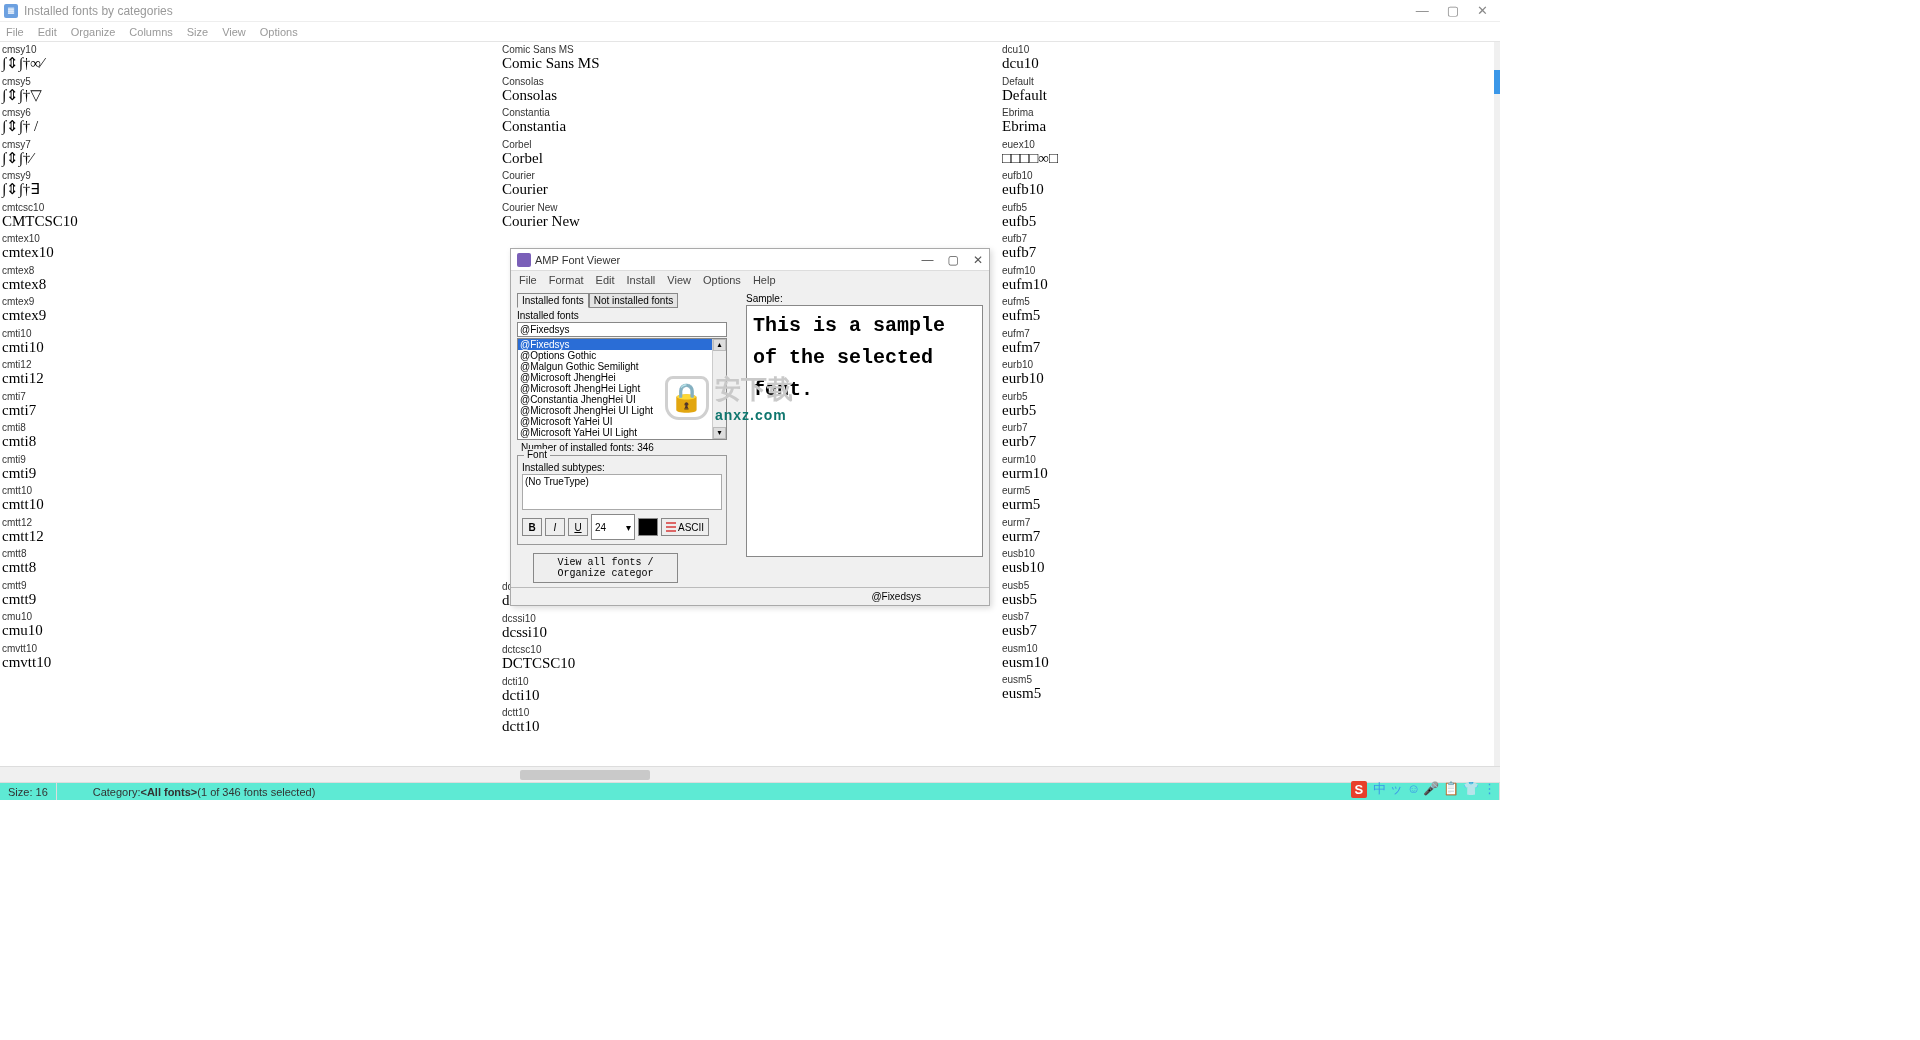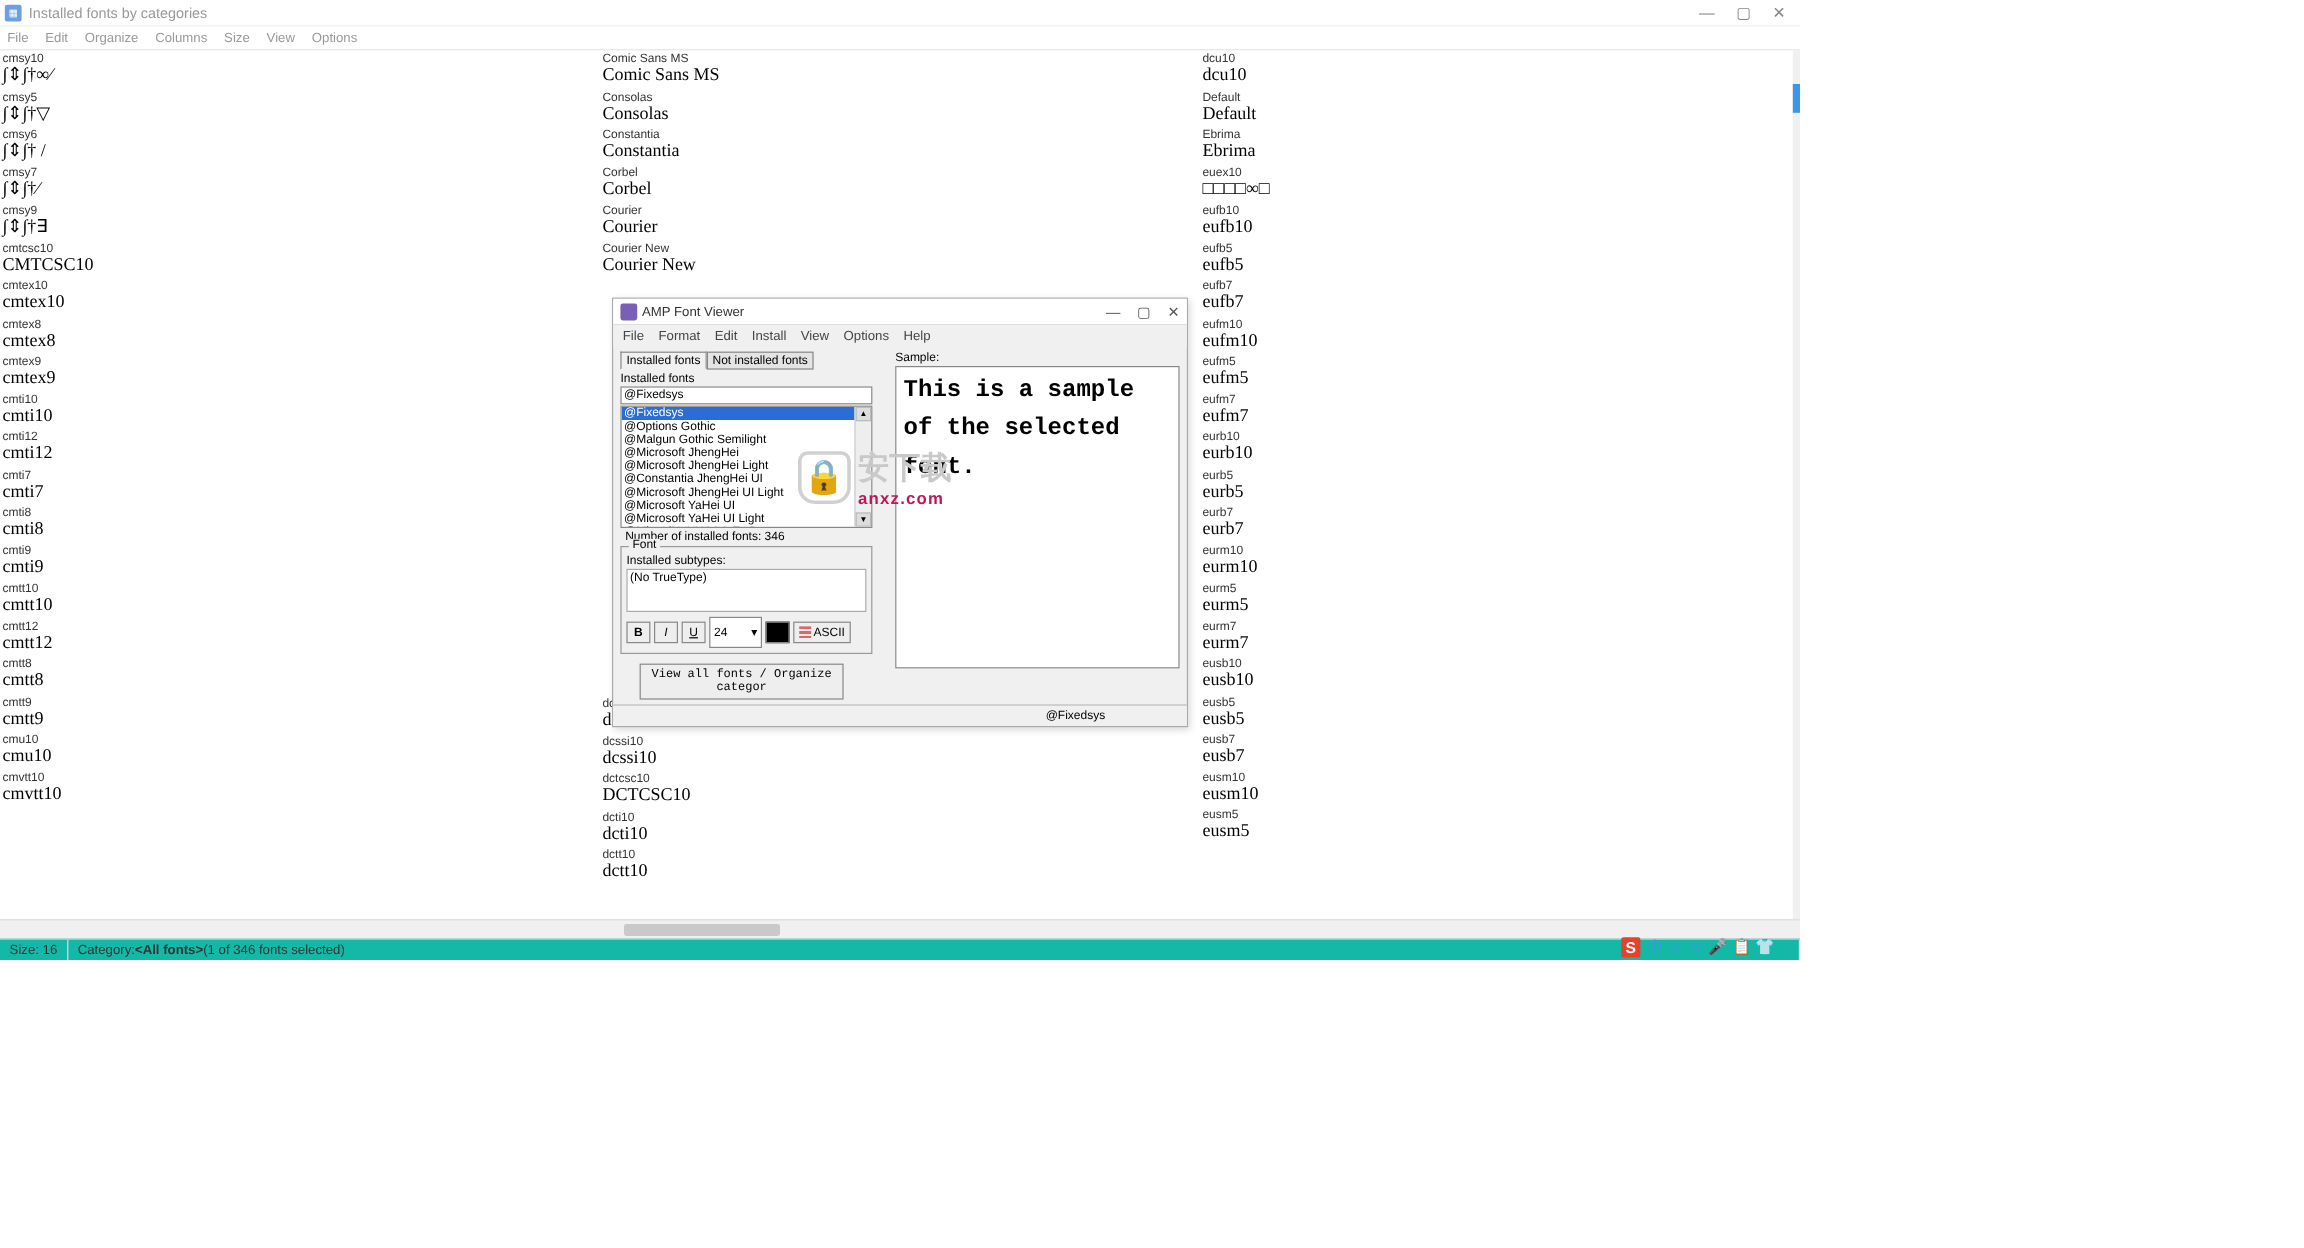--- a/index.html
+++ b/index.html
@@ -19,21 +19,21 @@
 .col { flex: 1; padding: 2px 2px; overflow: hidden; }
 .font-item { margin-bottom: 4px; line-height: 1.1; }
 .font-item .small { font-size: 10px; color: #333; }
 .font-item .big { font-size: 15px; color: #000; font-family: Georgia, 'Times New Roman', serif; }
 
 
 .hscroll { position: absolute; left: 0; right: 0; bottom: 18px; height: 16px; background: #f0f0f0; border-top: 1px solid #ddd; }
 .hscroll .thumb { position: absolute; left: 520px; width: 130px; height: 10px; top: 3px; background: #c9c9c9; border-radius: 2px; }
 
 
-.statusbar { position: absolute; left: 0; right: 0; bottom: 0; height: 18px; border-top: 1px solid #ddd; display: flex; align-items: center; font-size: 11px; color: #333; background: #14b8a6; }
+.statusbar { position: absolute; left: 0; right: 0; bottom: 0; height: 18px; border-top: 1px solid #ddd; display: flex; align-items: center; font-size: 11px; color: #333; background: #5eead4; gap: 28px; }
 .statusbar .cell { border-right: 1px solid #ddd; padding: 0 8px; height: 100%; display: flex; align-items: center; }
 
 
 .dialog { position: absolute; left: 510px; top: 248px; width: 480px; background: #f0f0f0; border: 1px solid #aaa; box-shadow: 2px 2px 6px rgba(0,0,0,.15); }
 .dialog .tb { height: 22px; background: #fff; display: flex; align-items: center; padding: 0 6px; border-bottom: 1px solid #ddd; font-size: 11px; color: #333; }
 .dialog .tb .icon { width: 14px; height: 14px; margin-right: 4px; background: #7a5fb8; border-radius: 2px; }
 .dialog .tb .wbtns { margin-left: auto; display: flex; gap: 14px; color: #555; font-size: 12px; }
 .dialog .mb { height: 18px; display: flex; align-items: center; gap: 12px; padding: 0 8px; font-size: 11px; color: #444; background: #f0f0f0; }
 .dialog .body { display: flex; gap: 19px; padding: 4px 6px 4px 6px; font-family: "Courier New", monospace; font-size: 11px; }
 
@@ -55,21 +55,21 @@
 .groupbox .legend { position: absolute; top: -7px; left: 6px; background: #f0f0f0; padding: 0 3px; font-size: 10px;}
 .subbox { border: 1px solid #aaa; background: #fff; min-height: 36px; padding: 1px 2px; font-size: 10px;}
 
 .stylebar { display: flex; align-items: center; gap: 3px; margin-top: 4px; }
 .stylebar .sq { width: 20px; height: 18px; border: 1px solid #888; background: #eee; font-size: 10px; display:flex; align-items:center; justify-content:center; }
 .stylebar .combo { width: 44px; height: 18px; border: 1px solid #888; background: #fff; font-size:10px; display:flex; align-items:center; padding:12px 3px; justify-content:space-between;}
 .stylebar .clr { width: 20px; height: 18px; background: #000; border:1px solid #888;}
 .stylebar .asc { height: 18px; border:1px solid #888; padding:0 4px; display:flex; align-items:center; gap:2px; background:#eee; font-size:10px;}
 .stylebar .asc .grid9 { width:10px; height:10px; background: repeating-linear-gradient(#d66 0 2px, transparent 2px 4px); }
 
-.viewbtn { margin-top: 8px; border: 1px solid #888; background: #eee; font-size: 10px; padding: 3px 6px; text-align: center; width: 170px; margin-left: 16px; font-family: "Courier New", monospace;}
+.viewbtn { margin-top: 8px; border: 1px solid #888; background: #eee; font-size: 10px; padding: 3px 6px; text-align: center; width: 145px; margin-left: 16px; font-family: "Courier New", monospace;}
 
 .dialog .right { flex: 1; }
 .samplebox { border: 1px solid #888; background: #fff; height: 252px; padding: 4px 6px; font-family: "Courier New", monospace; font-size: 20px; font-weight: bold; line-height: 1.6; }
 .dsb { height: 18px; border-top: 1px solid #bbb; background: #f0f0f0; font-size: 10px; display: flex; align-items: center; padding: 0 8px; font-family: "Courier New", monospace; }
 .dsb span { margin-left: auto; margin-right: 60px; }
 
 
 .wm { position: absolute; left: 665px; top: 372px; color: #c9c9c9; font-size: 28px; font-weight: bold; pointer-events:none; display:flex; align-items:center; gap:6px; z-index:5;}
 .wm .shield { width: 44px; height: 44px; border: 3px solid #d0d0d0; border-radius: 8px 8px 14px 14px; display:flex; align-items:center; justify-content:center; color:#d0d0d0;}
 
@@ -338,21 +338,21 @@
     <span> (1 of 346 fonts selected)</span>
   </div>
 </div>
 
 <div class="wm">
   <div class="shield">
       <span>🔒</span>
     </div>
   <div>
     <div style="font-size:26px">安下载</div>
-    <div style="font-size:14px; letter-spacing:1px; color:#be185d;">anxz.com</div>
+    <div style="font-size:14px; letter-spacing:1px; color:#0f766e;">anxz.com</div>
   </div>
 </div>
 
 <div class="dialog">
   <div class="tb">
     <span class="icon"></span>
     <span>AMP Font Viewer</span>
     <div class="wbtns">
       <span>—</span>
       <span>▢</span>

